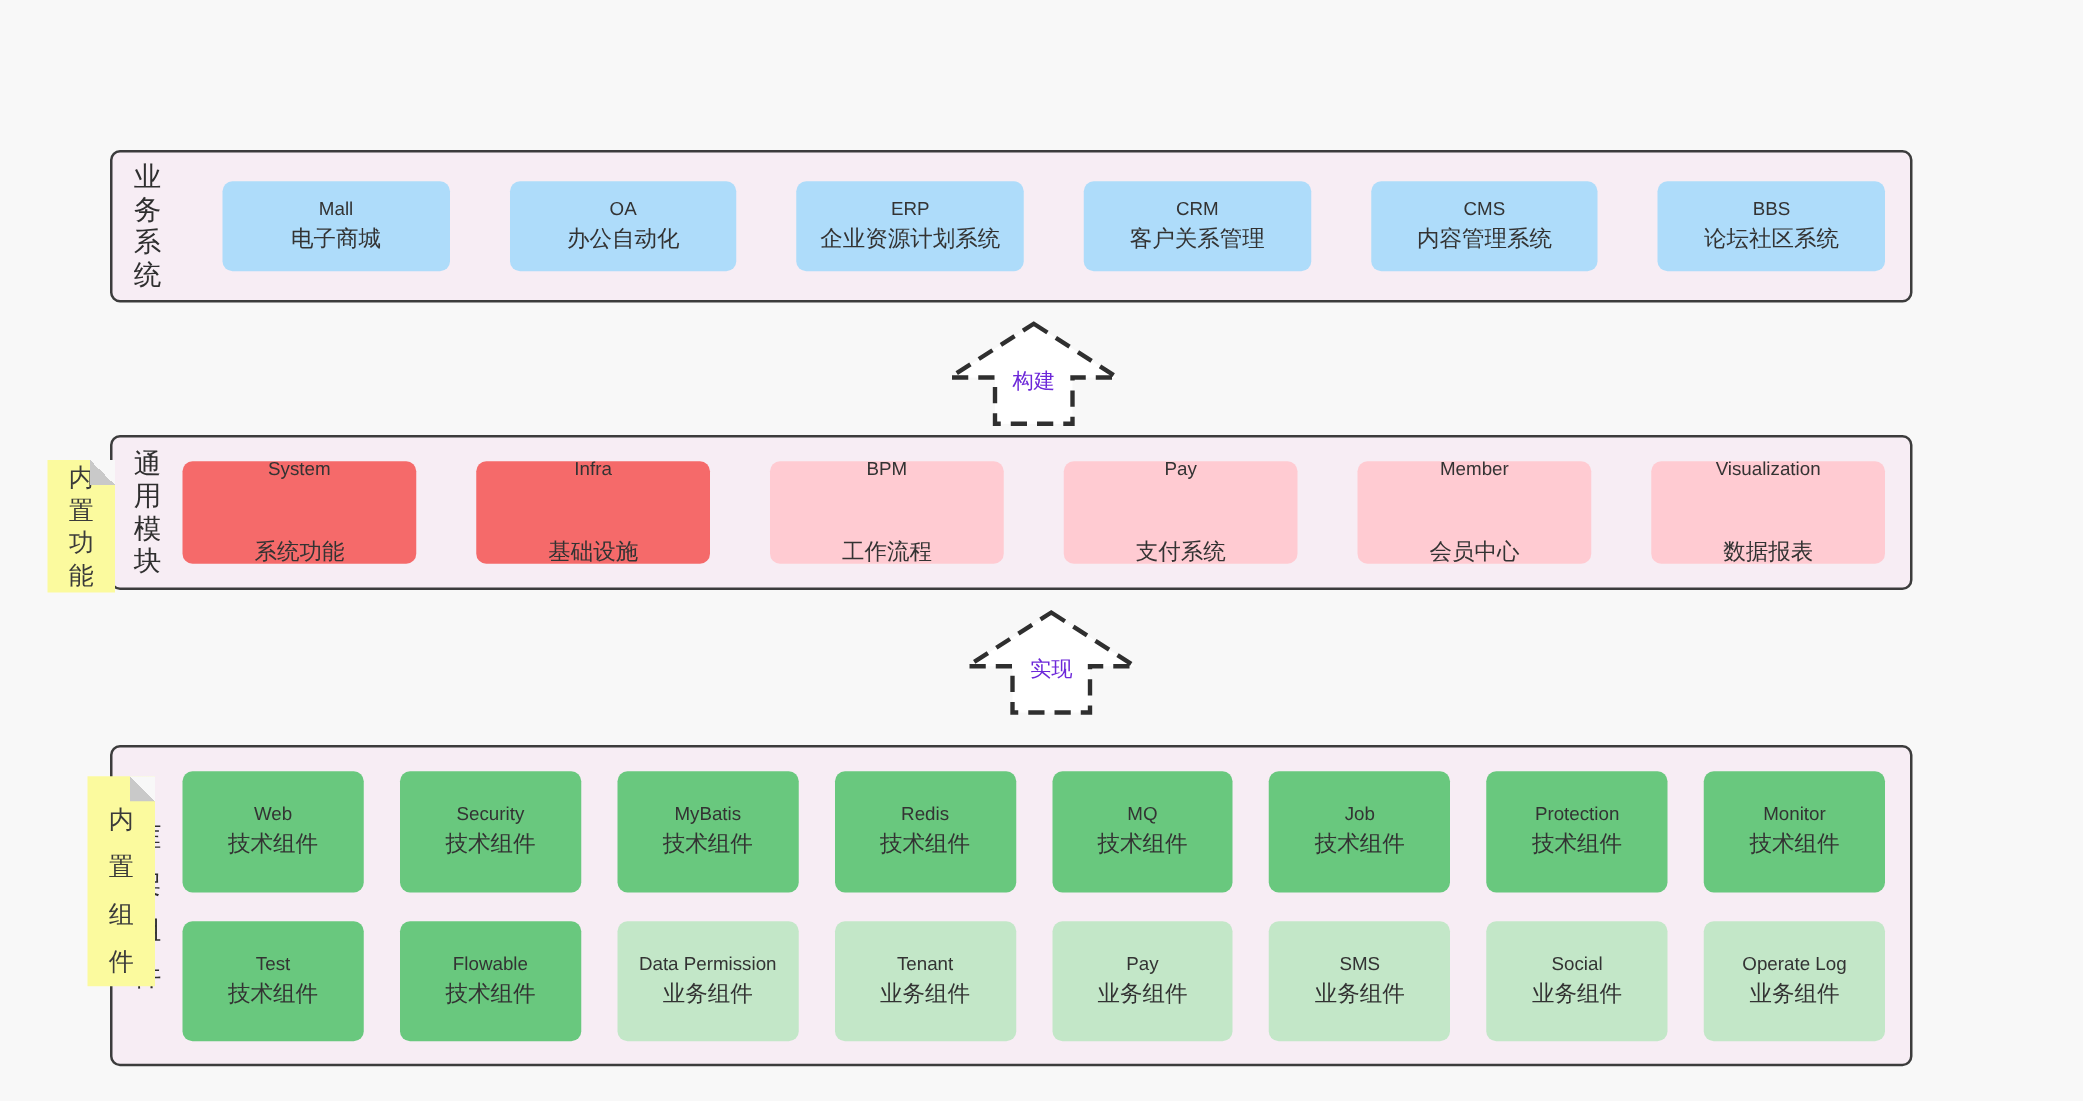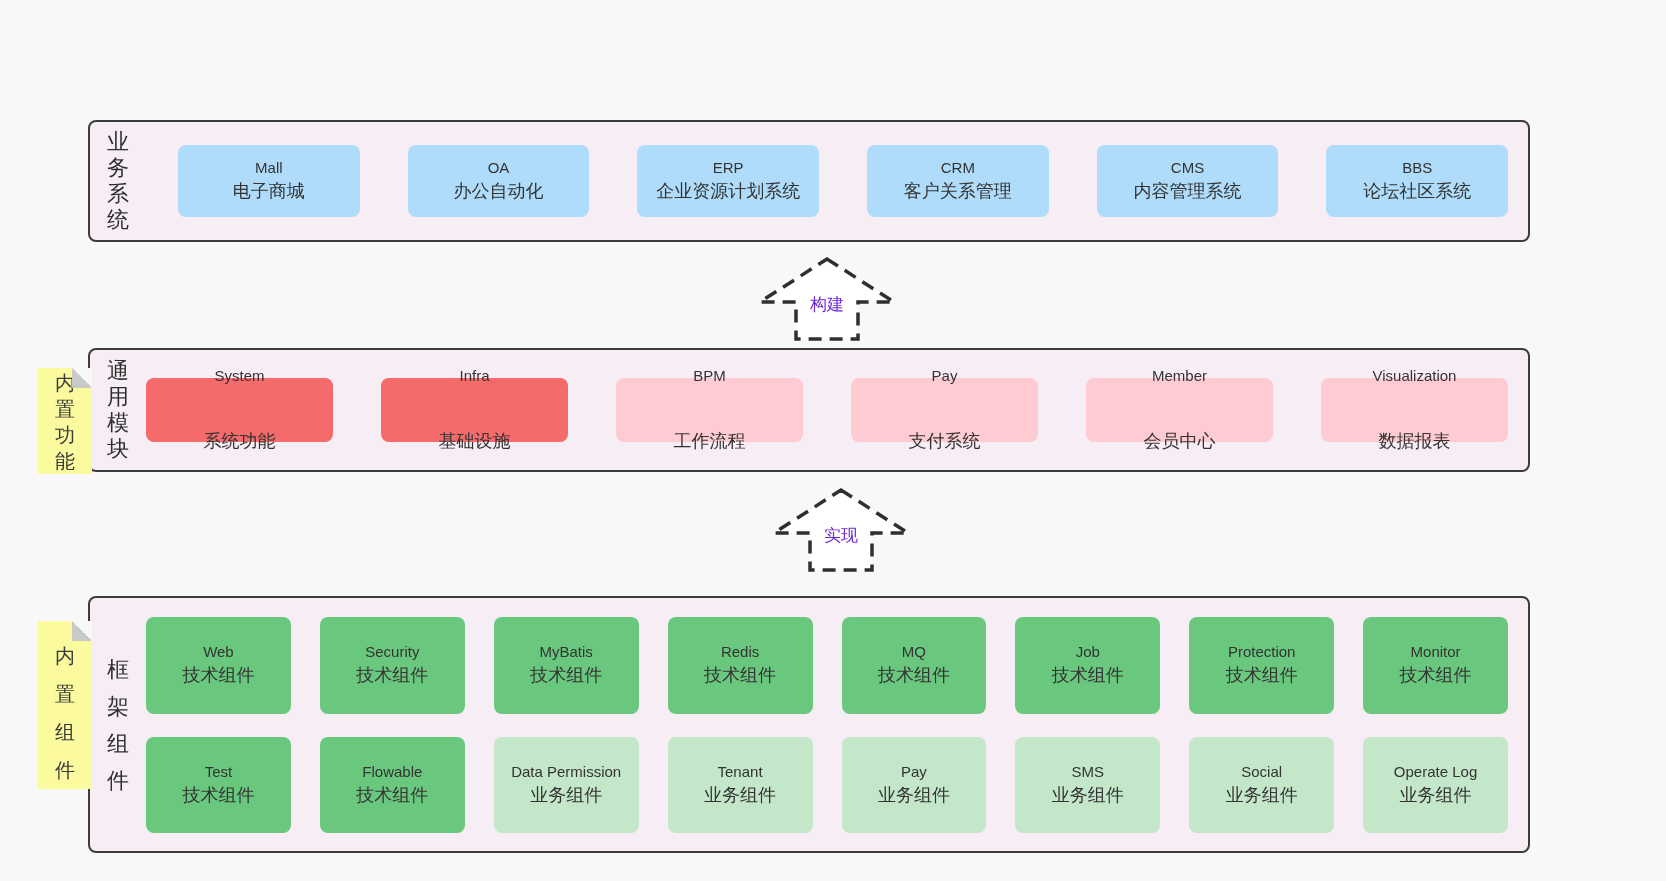--- a/index.html
+++ b/index.html
@@ -29,21 +29,21 @@
     word-break: break-all; text-align: center;
   }
   #layer-2 .layer-label-text { line-height: 37px; }
 
   
   .boxes-flex {
     flex: 1; display: flex; align-items: center;
     gap: 48px; padding-right: 20px;
   }
   .boxes-flex .box { flex: 1; height: 72px; }
-  #layer-1 .boxes-flex .box { height: 64px; gap: 42px; }
+  #layer-1 .boxes-flex .box { height: 82px; gap: 42px; }
 
   .boxes-grid {
     flex: 1; display: grid; grid-template-columns: repeat(8, 1fr);
     gap: 23px 29px; padding: 19px 20px 18px 0;
   }
   .boxes-grid .box { min-height: 75px; }
 
   .box {
     border-radius: 8px;
     display: flex; flex-direction: column; align-items: center; justify-content: center;
@@ -70,21 +70,21 @@
     padding: 0 2px; white-space: nowrap;
   }
 
   
   .tag {
     position: absolute; left: 38px; width: 54px;
     background: var(--tag-bg, #fbfa9e); z-index: 3;
     display: flex; align-items: flex-end; justify-content: center;
   }
   #tag-1 { top: 368px; height: 106px; }
-  #tag-2 { top: 621px; height: 168px; }
+  #tag-2 { top: 621px; height: 168px; margin-left: 32px; }
   .tag-text {
     width: 22px; font-size: 20px; color: #3a3a3a;
     word-break: break-all; text-align: center; line-height: 26px;
   }
   #tag-2 .tag-text { line-height: 38px; }
   .fold {
     position: absolute; top: 0; right: 0; width: 20px; height: 20px;
     background: linear-gradient(225deg, var(--page-bg, #f8f8f8) 50%, var(--fold, #c9c9c9) 50%);
   }
 </style>

